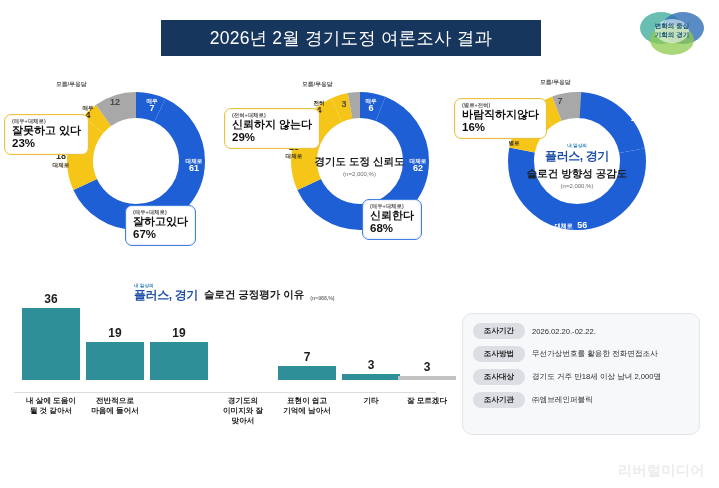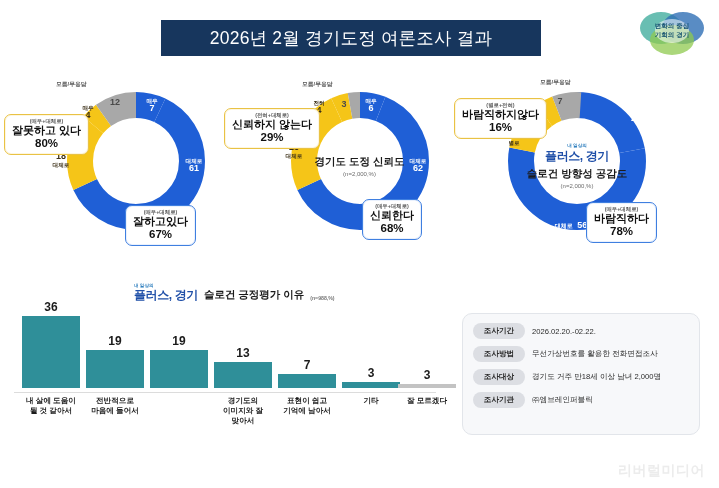--- a/index.html
+++ b/index.html
@@ -67,39 +67,39 @@
   .lab-gray  { color: #4a4a4a; }
 
   .lab-top-name {
     position: absolute; font-size: 5.8px; color: #555; font-weight: bold;
     text-align: center; white-space: nowrap;
   }
 
   
   .callout {
     position: absolute; background: #ffffff; border-radius: 7px;
-    padding: 3px 7px 4px; text-align: center; white-space: nowrap;
+    padding: 3px 7px 4px; white-space: nowrap;
     line-height: 1.15;
   }
   .callout .co-sub { font-size: 5.4px; color: #5a5a5a; font-weight: bold; display: block; }
   .callout .co-main { font-size: 11px; font-weight: bold; color: #111; display: block; }
   .callout .co-pct  { font-size: 11.5px; font-weight: bold; color: #111; display: block; }
   .co-blue   { border: 1.4px solid #3f7fe0; box-shadow: 0 0 0 1px #eaf1fd inset; }
   .co-yellow { border: 1.4px solid #e9c244; box-shadow: 0 0 0 1px #fdf6e0 inset; }
 
   
   #bar-section { position: absolute; left: 14px; top: 284px; width: 430px; height: 150px; }
   #bar-header { position: absolute; left: 120px; top: 0; display: flex; align-items: flex-end; gap: 6px; }
   #bar-header .bh-logo { font-size: 12px; font-weight: bold; color: #1f4fa8; letter-spacing: -.4px; line-height: 1; }
   #bar-header .bh-logo small { display: block; font-size: 4.6px; color: #2f7fbe; letter-spacing: 0; }
   #bar-header .bh-title { font-size: 10.5px; font-weight: bold; color: #1b1b1b; line-height: 1.1; }
   #bar-header .bh-note { font-size: 5.2px; color: #777; font-weight: bold; }
 
   #bars { position: absolute; left: 0; top: 28px; width: 430px; height: 80px; }
-  .bar-col { position: absolute; bottom: 4px; width: 58px; }
+  .bar-col { position: absolute; bottom: 12px; width: 58px; }
   .bar-col .bar-val {
     position: absolute; bottom: 100%; left: 0; width: 100%;
     text-align: center; font-size: 12px; font-weight: bold; color: #1b1b1b;
     margin-bottom: 2px;
   }
   .bar-col .bar-rect { width: 100%; background: #2f8f99; }
   .bar-col.gray .bar-rect { background: #c3c3c3; }
 
   #bar-baseline { position: absolute; left: 0; top: 108px; width: 422px; height: 1px; background: #dcdcdc; }
 
@@ -184,21 +184,21 @@
     </div>
     <div class="slice-lab lab-gray" style="left:76px; top:12px; width:22px;">
       <span class="sl-val">12</span>
     </div>
 
   </div>
 
   <div class="callout co-yellow" style="left:-24px; top:28px;">
     <span class="co-sub">(매우+대체로)</span>
     <span class="co-main">잘못하고 있다</span>
-    <span class="co-pct">80%</span>
+    <span class="co-pct">23%</span>
   </div>
 
   <div class="callout co-blue" style="left:97px; top:119px;">
     <span class="co-sub">(매우+대체로)</span>
     <span class="co-main">잘하고있다</span>
     <span class="co-pct">67%</span>
   </div>
 </div>
 
 <div class="donut-block" id="donut-2">
@@ -297,25 +297,20 @@
       <div class="c-sub">(n=2,000,%)</div>
     </div>
   </div>
 
   <div class="callout co-yellow" style="left:-8px; top:12px;">
     <span class="co-sub">(별로+전혀)</span>
     <span class="co-main">바람직하지않다</span>
     <span class="co-pct">16%</span>
   </div>
 
-  <div class="callout co-blue" style="left:124px; top:116px;">
-    <span class="co-sub">(매우+대체로)</span>
-    <span class="co-main">바람직하다</span>
-    <span class="co-pct">78%</span>
-  </div>
 </div>
 
 <div id="bar-section">
   <div id="bar-header">
     <div class="bh-logo">
       <small>내 일상의</small>
       <span>플러스, 경기</span>
     </div>
     <div class="bh-title">슬로건 긍정평가 이유</div>
     <div class="bh-note">(n=988,%)</div>
@@ -326,24 +321,20 @@
       <div class="bar-val">36</div>
       <div class="bar-rect" style="height:72px;"></div>
     </div>
     <div class="bar-col" style="left:72px;">
       <div class="bar-val">19</div>
       <div class="bar-rect" style="height:38px;"></div>
     </div>
     <div class="bar-col" style="left:136px;">
       <div class="bar-val">19</div>
       <div class="bar-rect" style="height:38px;"></div>
-    </div>
-    <div class="bar-col" style="left:200px;">
-      <div class="bar-val">13</div>
-      <div class="bar-rect" style="height:26px;"></div>
     </div>
     <div class="bar-col" style="left:264px;">
       <div class="bar-val">7</div>
       <div class="bar-rect" style="height:14px;"></div>
     </div>
     <div class="bar-col" style="left:328px;">
       <div class="bar-val">3</div>
       <div class="bar-rect" style="height:6px;"></div>
     </div>
     <div class="bar-col gray" style="left:384px;">

